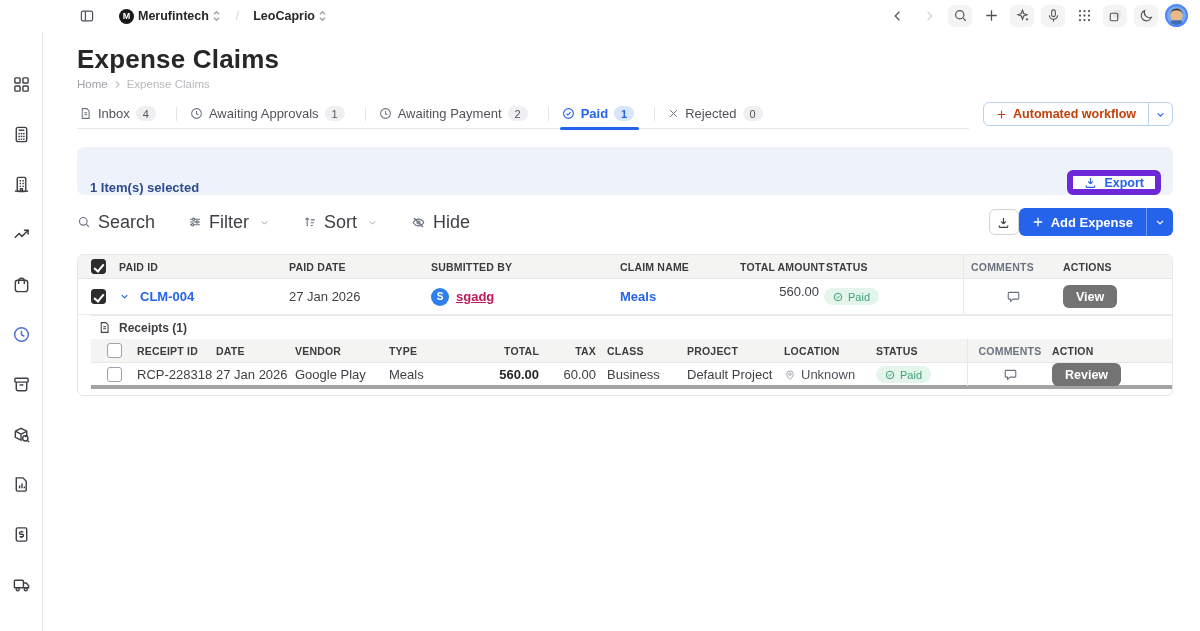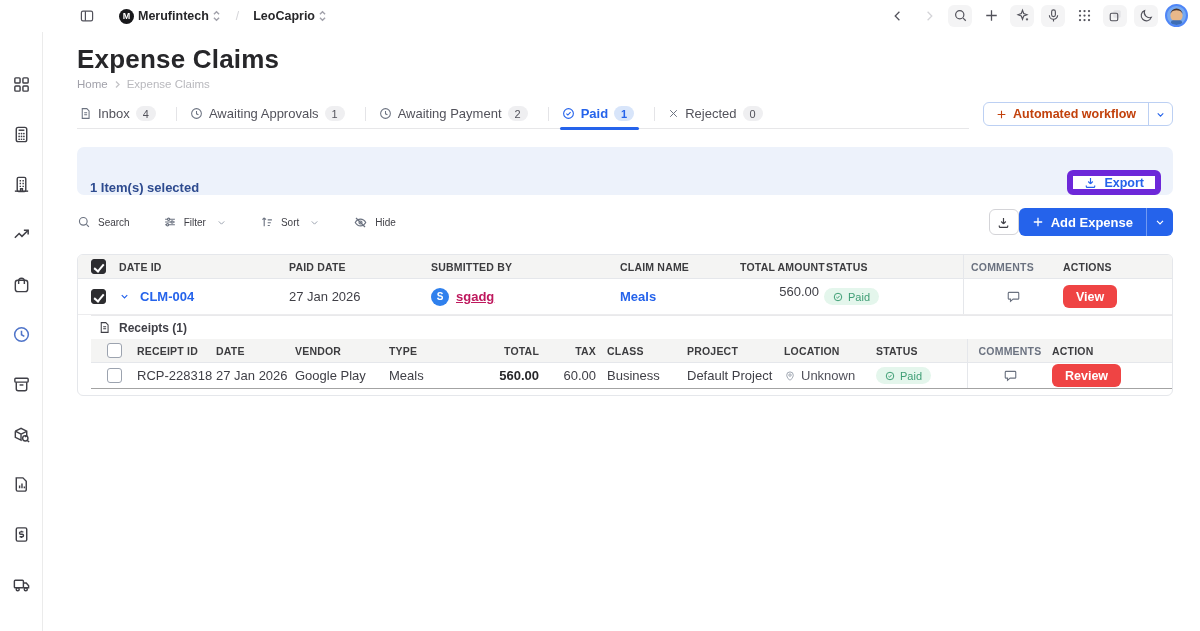--- a/index.html
+++ b/index.html
@@ -48,21 +48,21 @@
   .wf-main { display:flex; align-items:center; gap:6px; padding:0 12px; color:#c2410c; font-size:12.5px; font-weight:600; }
   .wf-caret { display:flex; align-items:center; padding:0 6px; border-left:1px solid #bcd0f3; color:#2563eb; }
 
   
   .sel-bar { margin-top:18px; height:48px; background:#edf2fb; border-radius:7px; display:flex; align-items:flex-end; justify-content:space-between; padding:0 12px 0 13px; }
   .sel-text { font-size:13px; font-weight:700; color:#2e4b8f; }
   .export-btn { display:flex; align-items:center; gap:7px; background:#fff; border:6px solid #6d28d9; border-radius:6px; height:25px; padding:0 11px; color:#2563eb; font-size:12.5px; font-weight:600; cursor:pointer; }
 
   
   .toolbar { margin-top:13px; display:flex; align-items:center; }
-  .tool { display:flex; align-items:center; gap:7px; font-size:10px; color:#3f3f46; cursor:pointer; }
+  .tool { display:flex; align-items:center; gap:7px; font-size:18px; color:#3f3f46; cursor:pointer; }
   .tool .cd { color:#9ca3af; margin-left:3px; display:flex; }
   .tool + .tool { margin-left:33px; }
   .toolbar-right { margin-left:auto; display:flex; align-items:center; }
   .dl-btn { width:30px; height:26px; border:1px solid #d4d4d8; border-radius:6px; background:#fff; display:flex; align-items:center; justify-content:center; color:#3f3f46; cursor:pointer; }
   .add-btn { display:flex; align-items:stretch; background:#2563eb; border-radius:6px; overflow:hidden; height:28px; cursor:pointer; border:none; }
   .add-main { display:flex; align-items:center; gap:7px; padding:0 13px; color:#fff; font-size:13px; font-weight:700; }
   .add-caret { display:flex; align-items:center; padding:0 7px; border-left:1px solid rgba(255,255,255,.35); color:#fff; }
 
   
   .table-card { margin-top:18px; border:1px solid #e5e7eb; border-radius:6px; overflow:hidden; background:#fff; }
@@ -79,28 +79,28 @@
   .link { color:#2563eb; font-weight:700; cursor:pointer; }
   .claim-id-cell { display:flex; align-items:center; gap:10px; }
   .expand-caret { color:#2563eb; display:flex; cursor:pointer; }
   .sub-cell { display:flex; align-items:center; gap:7px; }
   .s-avatar { width:18px; height:18px; border-radius:50%; background:#2f80ed; color:#fff; font-size:10px; font-weight:700; display:flex; align-items:center; justify-content:center; }
   .name-b { font-weight:700; color:#be185d;text-decoration:underline; }
   .amount-top { align-self:start; margin-top:5px; }
   .badge { display:inline-flex; align-items:center; gap:5px; background:#e4f6ec; color:#3f9e75; font-size:11px; border-radius:10px; padding:2.5px 9px; font-weight:400; }
   .comments-col { border-left:1px solid #e5e7eb; height:100%; display:flex; align-items:center; justify-content:center; color:#6b7280; }
   .thead .comments-col { justify-content:flex-start; padding-left:7px; }
-  .btn-blue { background:#ef4444; color:#fff; border:none; border-radius:6px; font-size:12.5px; font-weight:700; height:23px; padding:0 13px; cursor:pointer; font-family:inherit; }
+  .btn-blue { background:#737373; color:#fff; border:none; border-radius:6px; font-size:12.5px; font-weight:700; height:23px; padding:0 13px; cursor:pointer; font-family:inherit; }
 
   
   .receipts { margin-left:13px; border-top:1px solid #e9e9eb; }
   .receipts-title { display:flex; align-items:center; gap:8px; height:23px; padding-left:7px; font-size:12px; font-weight:700; color:#3f3f46; }
   .rgrid { display:grid; grid-template-columns:46px 79px 79px 94px 95px 58px 57px 88px 97px 92px 91px 85px 1fr; align-items:center; }
   .rhead { background:#f4f4f3; height:24px; border-bottom:1px solid #e5e7eb; }
-  .rrow { height:26px; border-bottom:1px solid #a3a3a3; }
+  .rrow { height:26px; border-bottom:4px solid #a3a3a3; }
   .receipts-pad { height:6px; }
   .loc { display:flex; align-items:center; gap:5px; color:#52525b; }
   .loc .pin { color:#9ca3af; display:flex; }
   .bold { font-weight:700; color:#27272a; }
   svg { display:block; }
 </style>
 </head>
 <body>
 
 <div class="page">
@@ -443,21 +443,21 @@
           </span>
         </div>
       </div>
     </div>
 
     <div class="table-card">
       <div class="cgrid thead">
         <div class="cb-wrap">
             <span class="checkbox checked"></span>
           </div>
-        <div class="th">DATE ID</div>
+        <div class="th">PAID ID</div>
         <div class="th">PAID DATE</div>
         <div class="th">SUBMITTED BY</div>
         <div class="th">CLAIM NAME</div>
         <div class="th">TOTAL AMOUNT</div>
         <div class="th" style="padding-left:4px;">STATUS</div>
         <div class="th comments-col">COMMENTS</div>
         <div class="th">ACTIONS</div>
       </div>
 
       <div class="cgrid crow">

